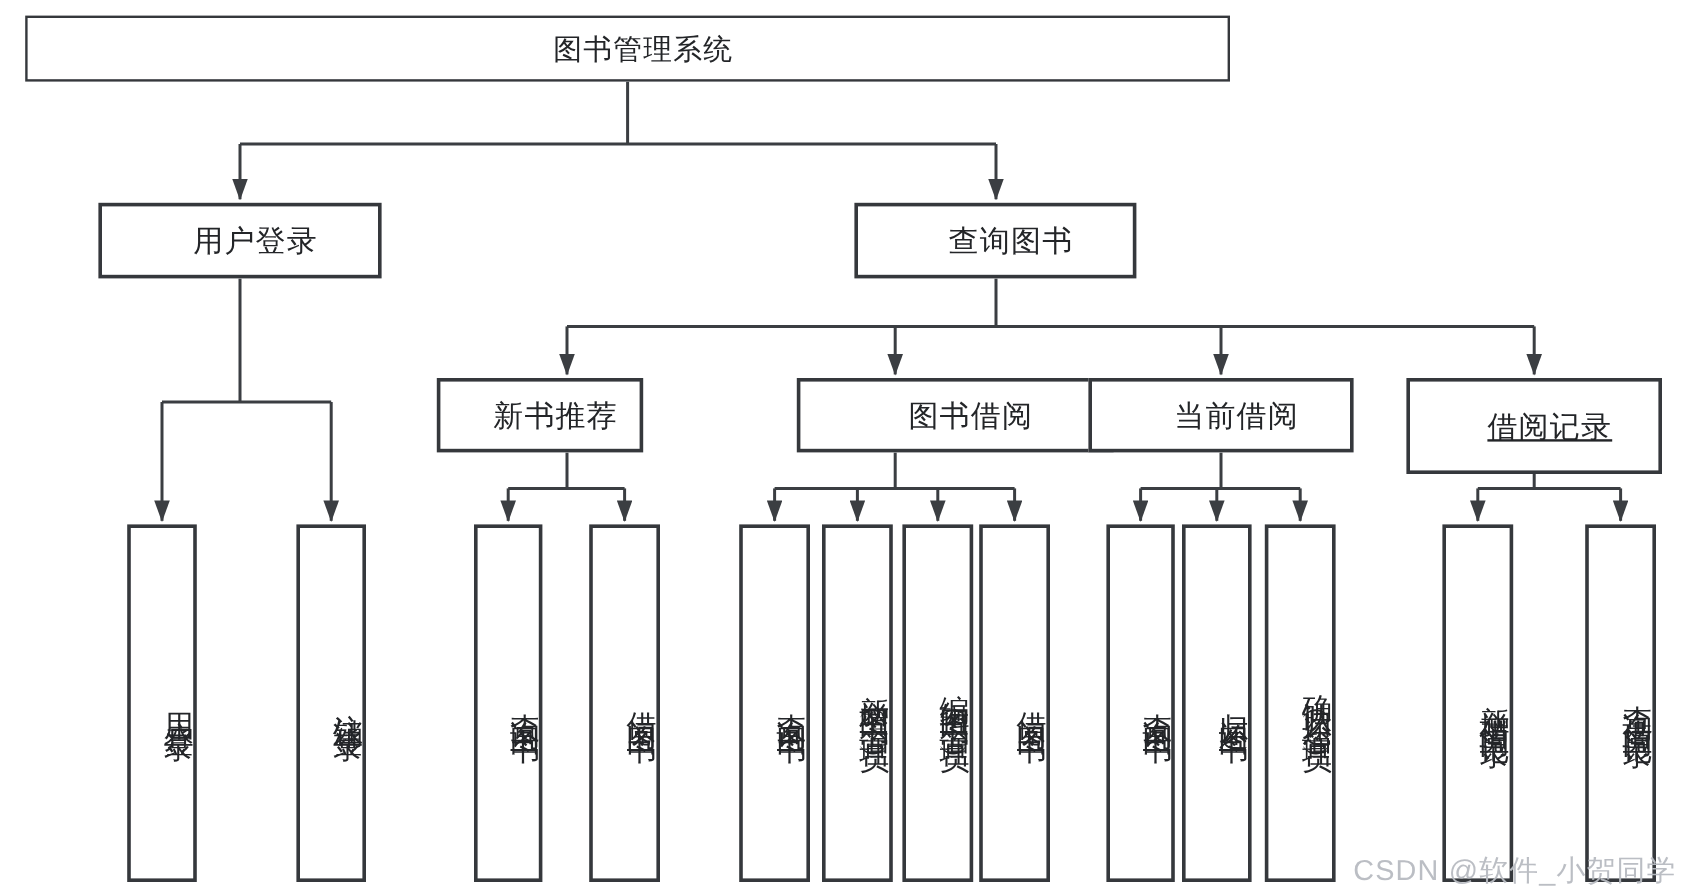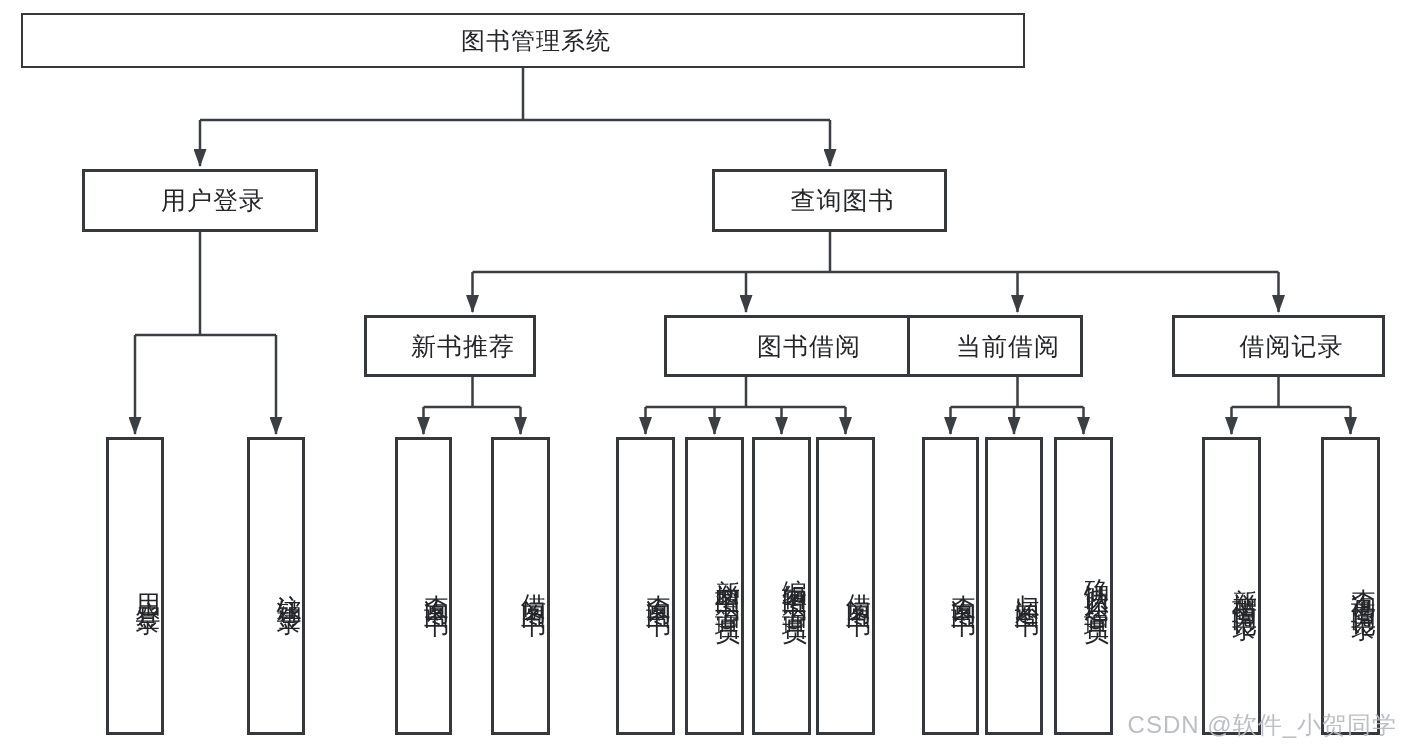--- a/index.html
+++ b/index.html
@@ -111,22 +111,22 @@
     </g>
   </svg>
 
   <div class="node root" style="left:21px; top:13px; width:1004px; height:55px;">图书管理系统</div>
 
   <div class="node lvl" style="left:82px; top:169px; width:236px; height:63px;">用户登录</div>
   <div class="node lvl" style="left:712px; top:169px; width:235px; height:63px;">查询图书</div>
 
   <div class="node lvl" style="left:364px; top:315px; width:172px; height:62px;">新书推荐</div>
   <div class="node lvl" style="left:636px; top:315px; width:264px; height:62px;margin-left:28px;">图书借阅</div>
-  <div class="node lvl" style="left:907px; top:315px; width:176px; height:62px;">当前借阅</div>
-  <div class="node lvl" style="left:1172px; top:315px; width:213px; height:62px;">借阅记录</div>
+  <div class="node lvl" style="left:907px; top:315px; width:221px; height:62px;">当前借阅</div>
+  <div class="node lvl" style="left:1172px; top:315px; width:213px; height:80px;text-decoration:underline;">借阅记录</div>
 
   <div class="node leaf" style="left:106px; top:437px; width:58px; height:298px;">
     <span class="vtext">用户登录</span>
   </div>
   <div class="node leaf" style="left:247px; top:437px; width:58px; height:298px;">
     <span class="vtext">注销登录</span>
   </div>
 
   <div class="node leaf" style="left:395px; top:437px; width:57px; height:298px;">
     <span class="vtext">查询图书</span>

